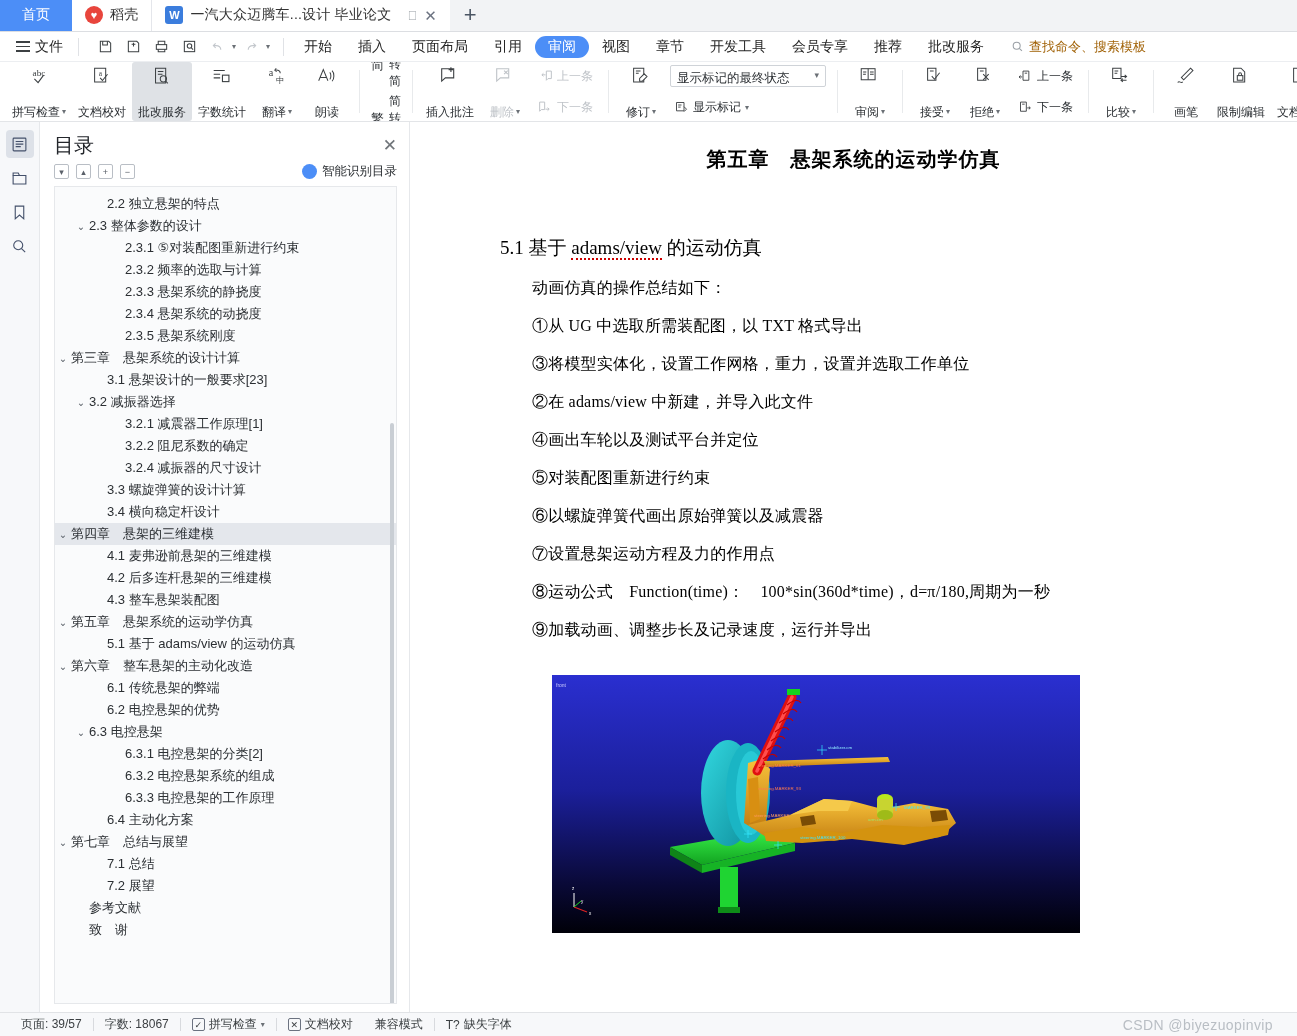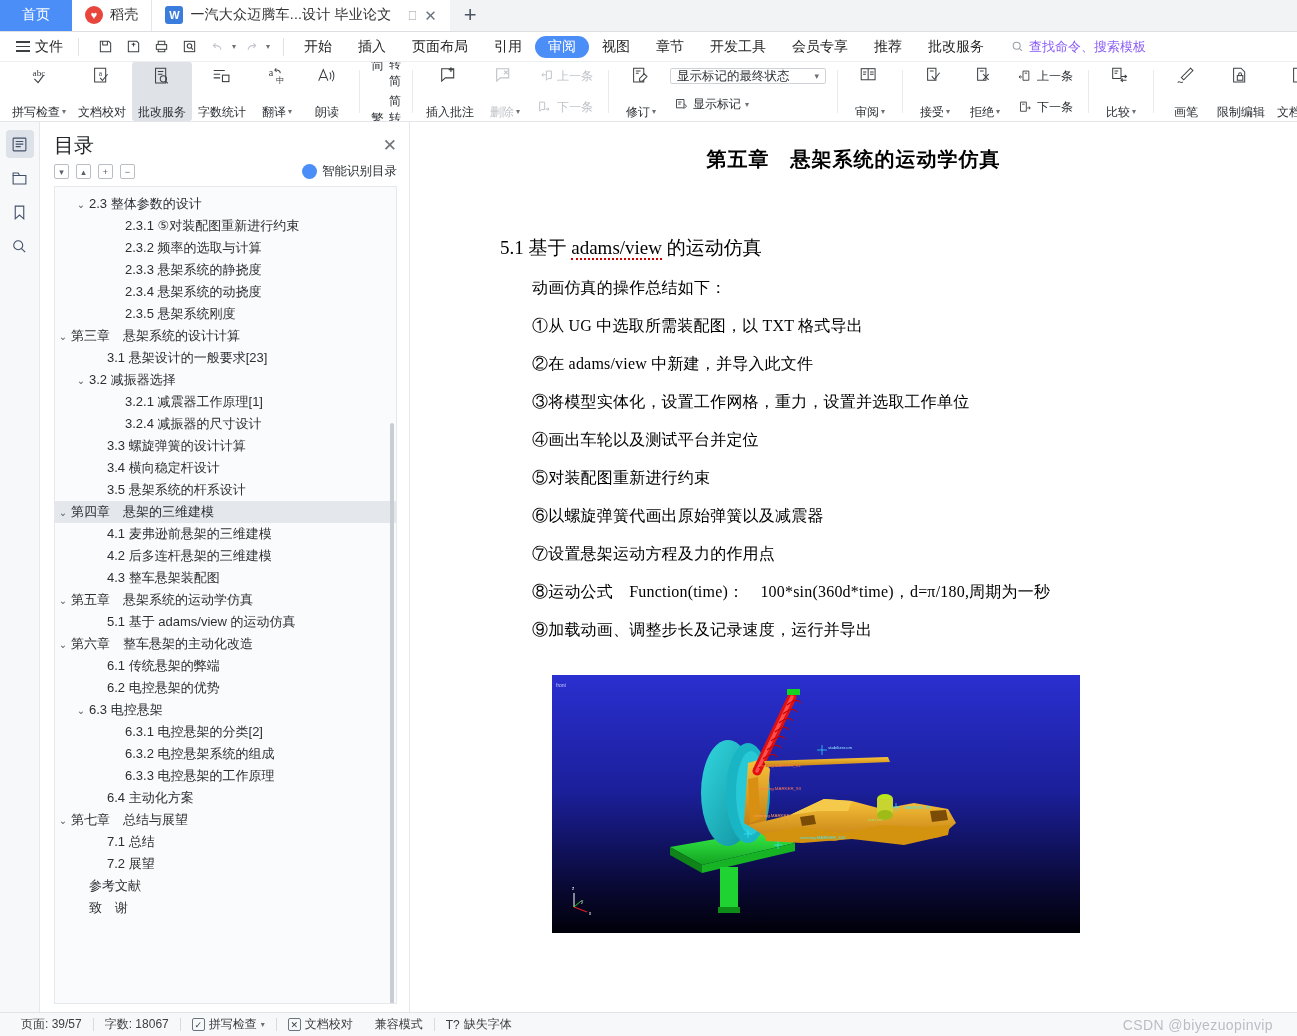--- a/index.html
+++ b/index.html
@@ -48,21 +48,21 @@
   .menu-file { display: flex; align-items: center; gap: 5px; font-size: 14px; color: #262626; padding: 0 8px; }
   .hamburger { display: inline-flex; flex-direction: column; gap: 3px; }
   .hamburger i { display: block; width: 14px; height: 1.6px; background: #3c4043; }
   .qat { display: flex; align-items: center; gap: 2px; padding: 0 6px; }
   .qbtn { width: 26px; height: 22px; display: flex; align-items: center; justify-content: center; color: #3c4043; }
   .qbtn svg { display: block; }
   .vdivider { width: 1px; height: 18px; background: #e0e2e6; margin: 0 7px; }
   .menu-items { display: flex; align-items: center; gap: 0; }
   .mitem { font-size: 14px; color: #262626; padding: 2px 13px; border-radius: 11px; white-space: nowrap; }
   .mitem.sel { background: #4c8ef7; color: #fff; padding: 2px 13px; }
-  .searchbox { display: flex; align-items: center; gap: 5px; margin-left: 14px; color: #8b5cf6; font-size: 13px; }
+  .searchbox { display: flex; align-items: center; gap: 5px; margin-left: 14px; color: #a16207; font-size: 13px; }
 
   
   .ribbon {
     height: 60px; background: #fff; display: flex; align-items: stretch;
     border-bottom: 1px solid #e3e5e8; flex: 0 0 60px; overflow: hidden; padding-left: 4px;
   }
   .rgroup { display: flex; align-items: stretch; padding: 0 2px; }
   .rsep { width: 1px; background: #e8eaec; margin: 8px 5px; flex: 0 0 1px; }
   .rbtn {
     display: flex; flex-direction: column; align-items: center; justify-content: center;
@@ -72,22 +72,22 @@
   .rbtn.active { background: #dfe2e6; }
   .rbtn.disabled { color: #bfc3c8; }
   .rbtn .glyph { height: 28px; display: flex; align-items: center; justify-content: center; }
   .rbtn .lbl { font-size: 12px; display: flex; align-items: center; gap: 2px; line-height: 14px; }
   .caret { font-size: 8px; color: #6b7076; }
   .rstack { display: flex; flex-direction: column; justify-content: center; gap: 10px; padding: 0 4px; }
   .rsmall { display: flex; align-items: center; gap: 4px; font-size: 12px; color: #2b2f33;
             padding: 2px 4px; border-radius: 3px; white-space: nowrap; }
   .rsmall.disabled { color: #bfc3c8; }
   .dropsel {
-    display: flex; align-items: center; justify-content: space-between;
-    width: 156px; height: 16px; border: 1px solid #cfd3d8; border-radius: 2px;
+    display: flex; justify-content: space-between;
+    width: 156px; height: 22px; border: 1px solid #cfd3d8; border-radius: 2px;
     padding: 4px 6px; font-size: 12.5px; color: #2b2f33; background: #fff;
   }
   .dropsel .caret { font-size: 9px; }
   .jianfan { display: flex; flex-direction: column; justify-content: center; gap: 3px; padding: 0 6px; }
   .jf-row { display: flex; align-items: center; gap: 5px; font-size: 12px; color: #2b2f33; }
 
   
   .body { flex: 1 1 auto; display: flex; min-height: 0; background: #bef264; }
 
   
@@ -587,20 +587,24 @@
           <span class="sqbtn">−</span>
         </span>
         <span class="smart">
           <span class="smart-dot"></span>
           <span>智能识别目录</span>
         </span>
       </div>
       <div class="ol-list">
         <div id="outline-rows">
             <div class="ol-item">
+              <span class="ol-chev" style="margin-left: 36px;"></span>
+              <span>2.2 独立悬架的特点</span>
+            </div>
+            <div class="ol-item">
               <span class="ol-chev" style="margin-left: 18px;">⌄</span>
               <span>2.3 整体参数的设计</span>
             </div>
             <div class="ol-item">
               <span class="ol-chev" style="margin-left: 54px;"></span>
               <span>2.3.1 ⑤对装配图重新进行约束</span>
             </div>
             <div class="ol-item">
               <span class="ol-chev" style="margin-left: 54px;"></span>
               <span>2.3.2 频率的选取与计算</span>
@@ -628,33 +632,33 @@
             <div class="ol-item">
               <span class="ol-chev" style="margin-left: 18px;">⌄</span>
               <span>3.2 减振器选择</span>
             </div>
             <div class="ol-item">
               <span class="ol-chev" style="margin-left: 54px;"></span>
               <span>3.2.1 减震器工作原理[1]</span>
             </div>
             <div class="ol-item">
               <span class="ol-chev" style="margin-left: 54px;"></span>
+              <span>3.2.2 阻尼系数的确定</span>
+            </div>
+            <div class="ol-item">
+              <span class="ol-chev" style="margin-left: 54px;"></span>
               <span>3.2.4 减振器的尺寸设计</span>
             </div>
             <div class="ol-item">
               <span class="ol-chev" style="margin-left: 36px;"></span>
               <span>3.3 螺旋弹簧的设计计算</span>
             </div>
             <div class="ol-item">
               <span class="ol-chev" style="margin-left: 36px;"></span>
               <span>3.4 横向稳定杆设计</span>
-            </div>
-            <div class="ol-item">
-              <span class="ol-chev" style="margin-left: 36px;"></span>
-              <span>3.5 悬架系统的杆系设计</span>
             </div>
             <div class="ol-item hl">
               <span class="ol-chev" style="margin-left: 0px;">⌄</span>
               <span>第四章　悬架的三维建模</span>
             </div>
             <div class="ol-item">
               <span class="ol-chev" style="margin-left: 36px;"></span>
               <span>4.1 麦弗逊前悬架的三维建模</span>
             </div>
             <div class="ol-item">
@@ -731,22 +735,22 @@
     </div>
 
     <div class="docwrap">
       <div class="page">
         <div class="doc-inner">
           <div class="doc-h1">第五章　悬架系统的运动学仿真</div>
           <div class="doc-h2"><span>5.1 基于 </span><span class="sp-err">adams/view</span><span> 的运动仿真</span></div>
           <div class="doc-p">动画仿真的操作总结如下：</div>
           <div id="doc-steps">
               <div class="doc-p">①从 UG 中选取所需装配图，以 TXT 格式导出</div>
+              <div class="doc-p">③将模型实体化，设置工作网格，重力，设置并选取工作单位</div>
               <div class="doc-p">②在 adams/view 中新建，并导入此文件</div>
-              <div class="doc-p">③将模型实体化，设置工作网格，重力，设置并选取工作单位</div>
               <div class="doc-p">④画出车轮以及测试平台并定位</div>
               <div class="doc-p">⑤对装配图重新进行约束</div>
               <div class="doc-p">⑥以螺旋弹簧代画出原始弹簧以及减震器</div>
               <div class="doc-p">⑦设置悬架运动方程及力的作用点</div>
               <div class="doc-p">⑧运动公式　Function(time)：　100*sin(360d*time)，d=π/180,周期为一秒</div>
               <div class="doc-p">⑨加载动画、调整步长及记录速度，运行并导出</div>
             </div>
 
           <svg class="fig" viewBox="0 0 528 258">
             <defs>

